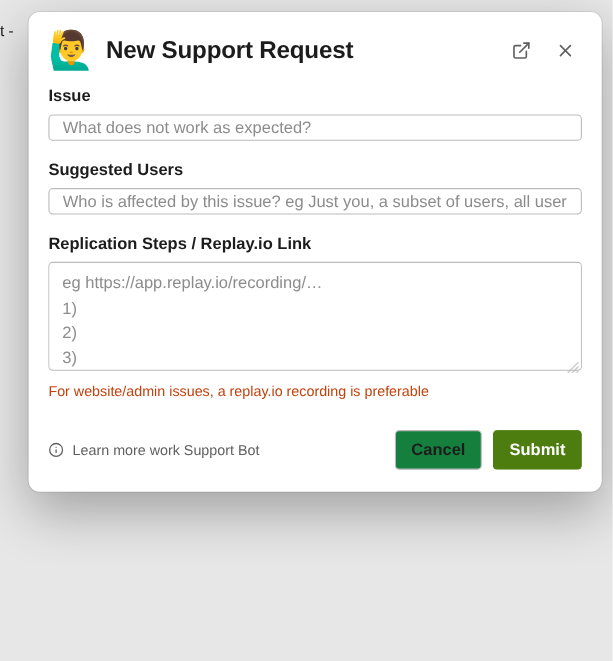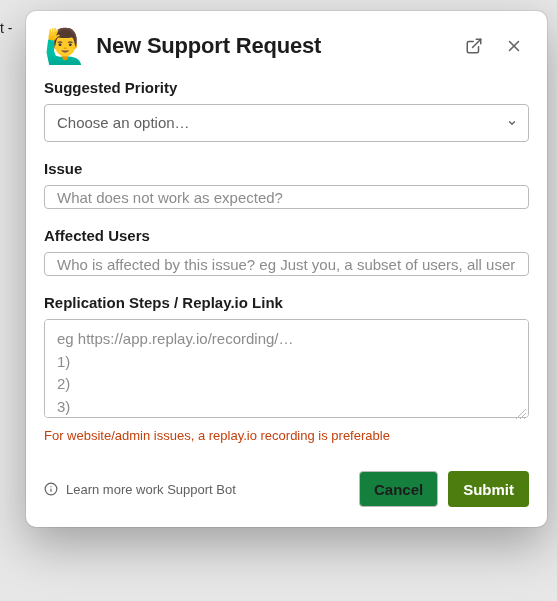--- a/index.html
+++ b/index.html
@@ -200,39 +200,28 @@
         <svg viewBox="0 0 24 24" fill="none" stroke="currentColor" stroke-width="2" stroke-linecap="round" stroke-linejoin="round">
           <line x1="18" y1="6" x2="6" y2="18"></line>
           <line x1="6" y1="6" x2="18" y2="18"></line>
         </svg>
       </div>
     </div>
   </div>
 
   <div class="modal-body">
 
-    <div class="field">
-      <label class="field-label">Suggested Priority</label>
-      <div class="select-wrap">
-        <button type="button" class="select">Choose an option…</button>
-        <span class="select-caret">
-          <svg width="10" height="10" viewBox="0 0 24 24" fill="none" stroke="currentColor" stroke-width="3" stroke-linecap="round" stroke-linejoin="round">
-              <polyline points="6 9 12 15 18 9"></polyline>
-            </svg>
-        </span>
-      </div>
-    </div>
 
     <div class="field">
       <label class="field-label">Issue</label>
       <input type="text" class="text-input" placeholder="What does not work as expected?" style="">
     </div>
 
     <div class="field">
-      <label class="field-label">Affected Users</label>
+      <label class="field-label">Suggested Users</label>
       <input type="text" class="text-input" placeholder="Who is affected by this issue? eg Just you, a subset of users, all user" style="">
     </div>
 
     <div class="field" style="margin-bottom:6px">
       <label class="field-label">Replication Steps / Replay.io Link</label>
       <div class="textarea-wrap">
         <textarea class="textarea" placeholder="eg https://app.replay.io/recording/…
 1)
 2)
 3)" style=""></textarea>

